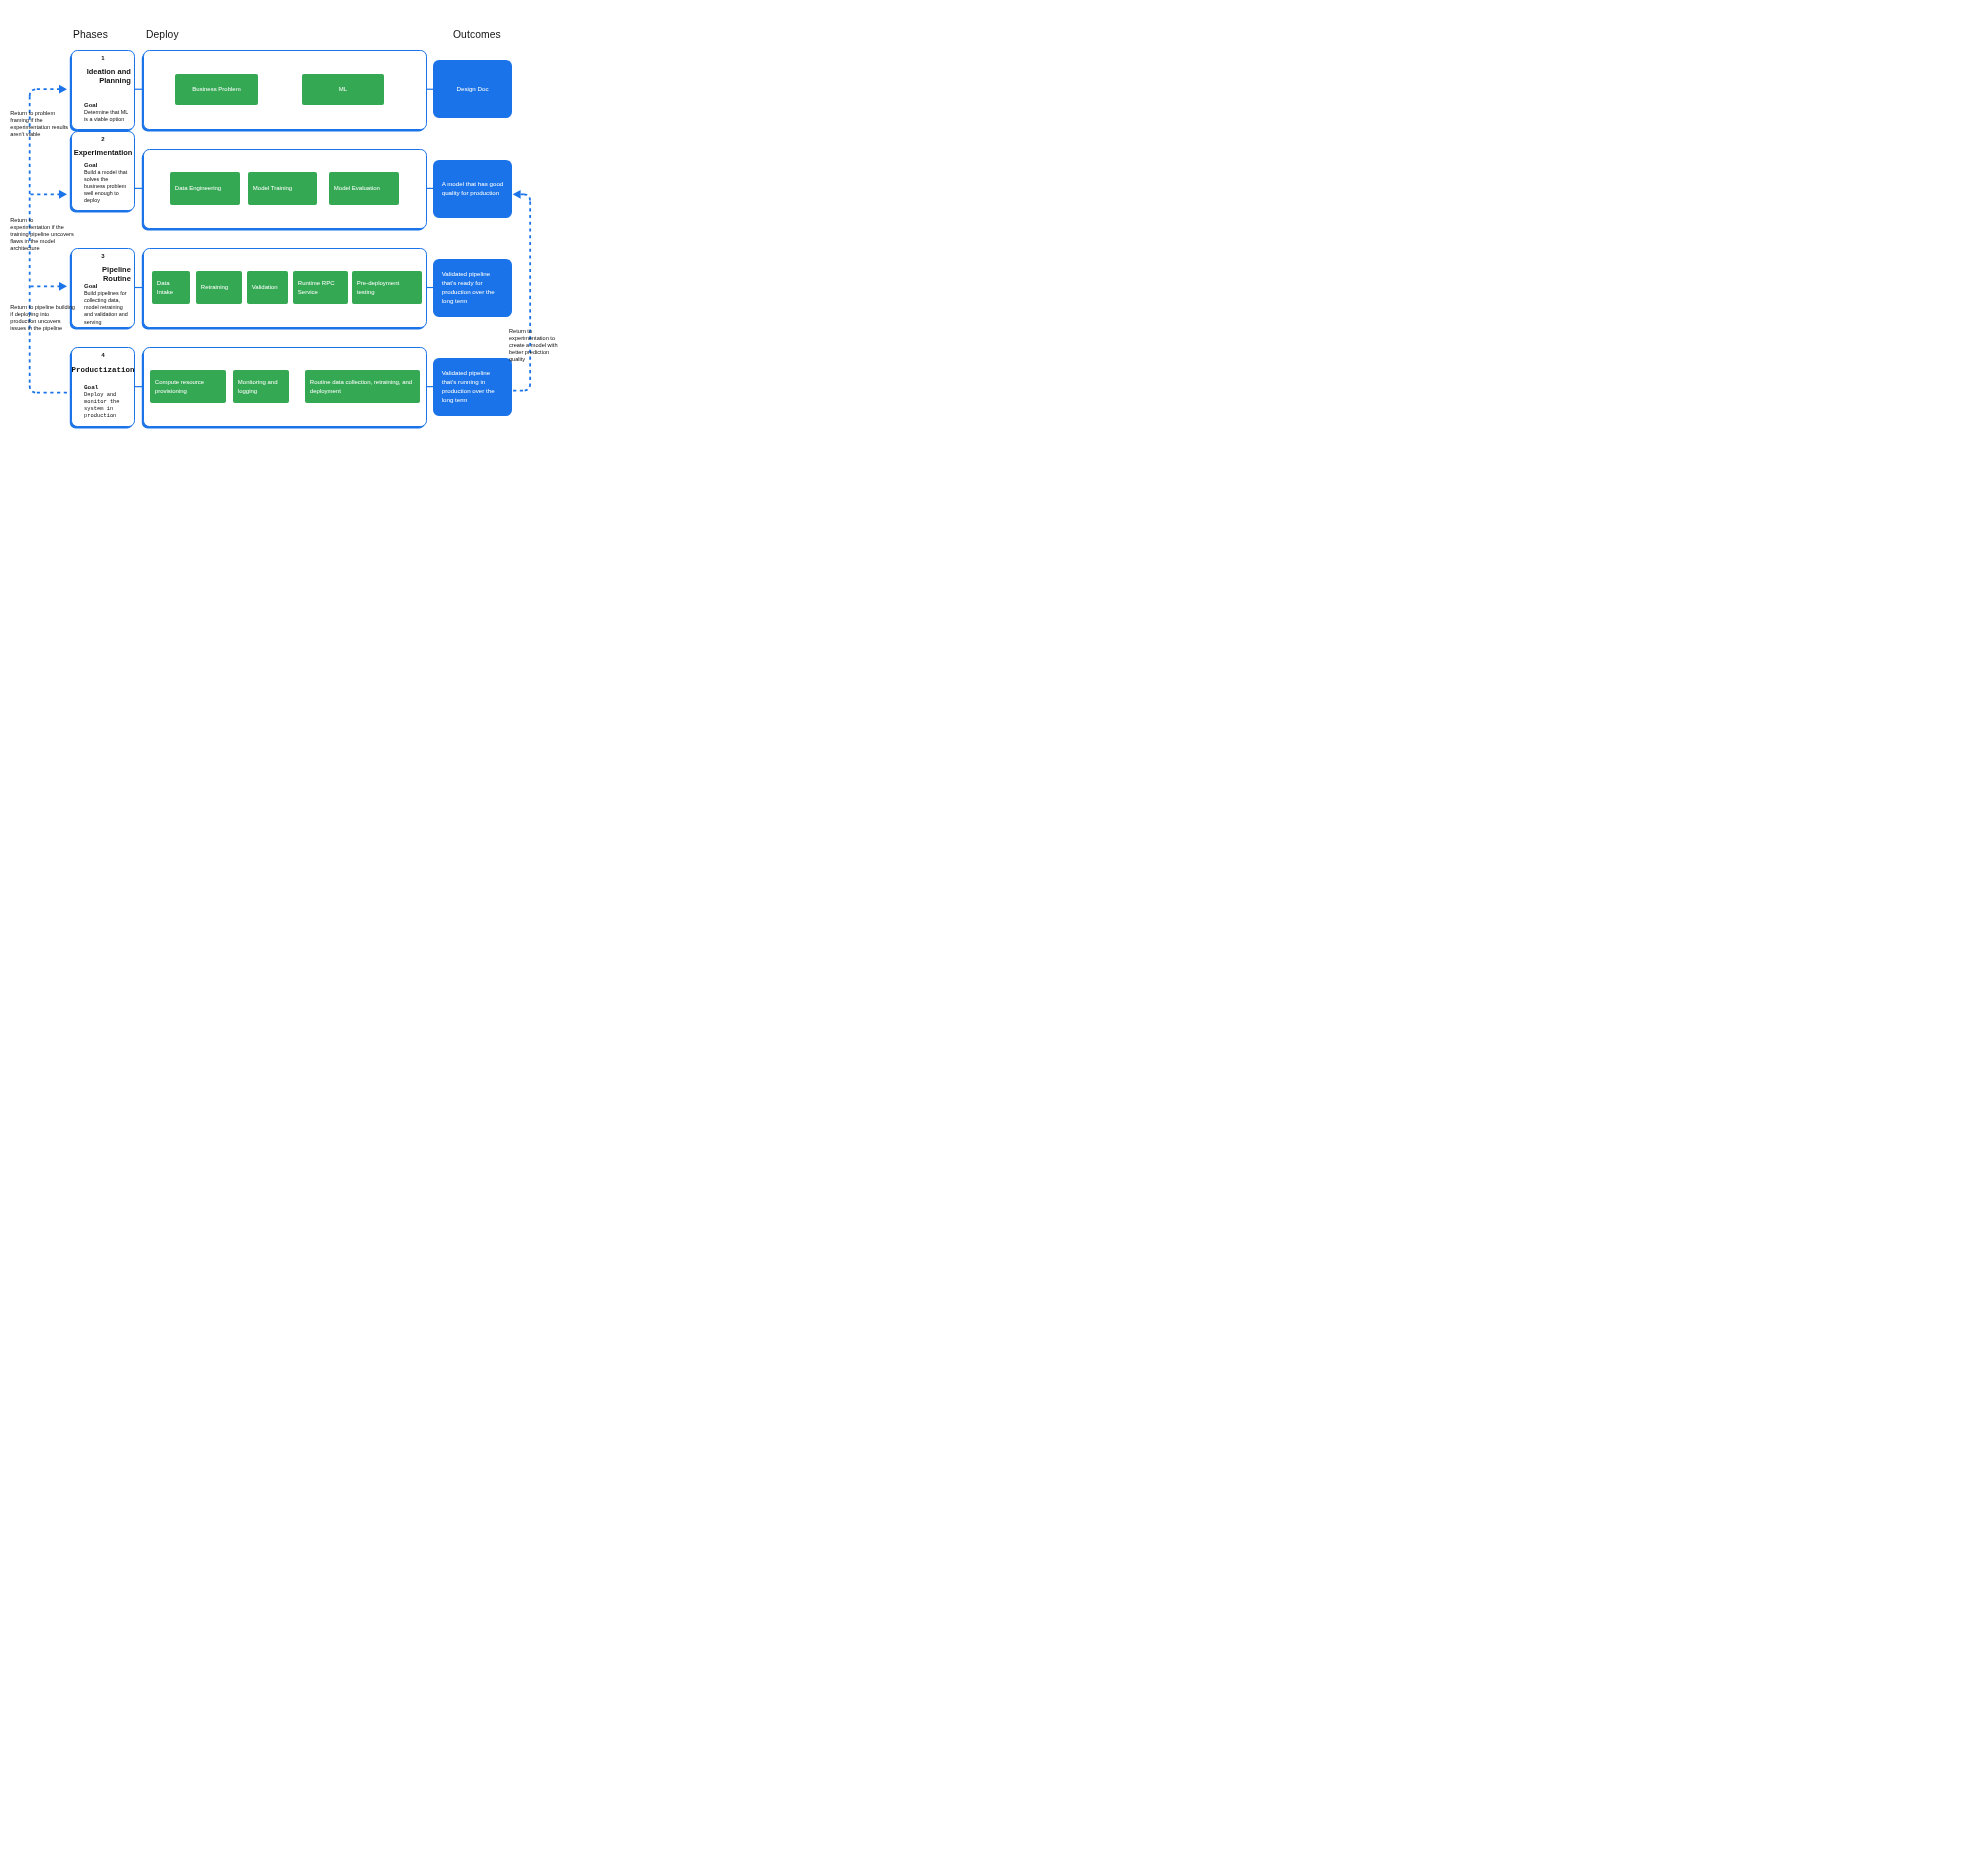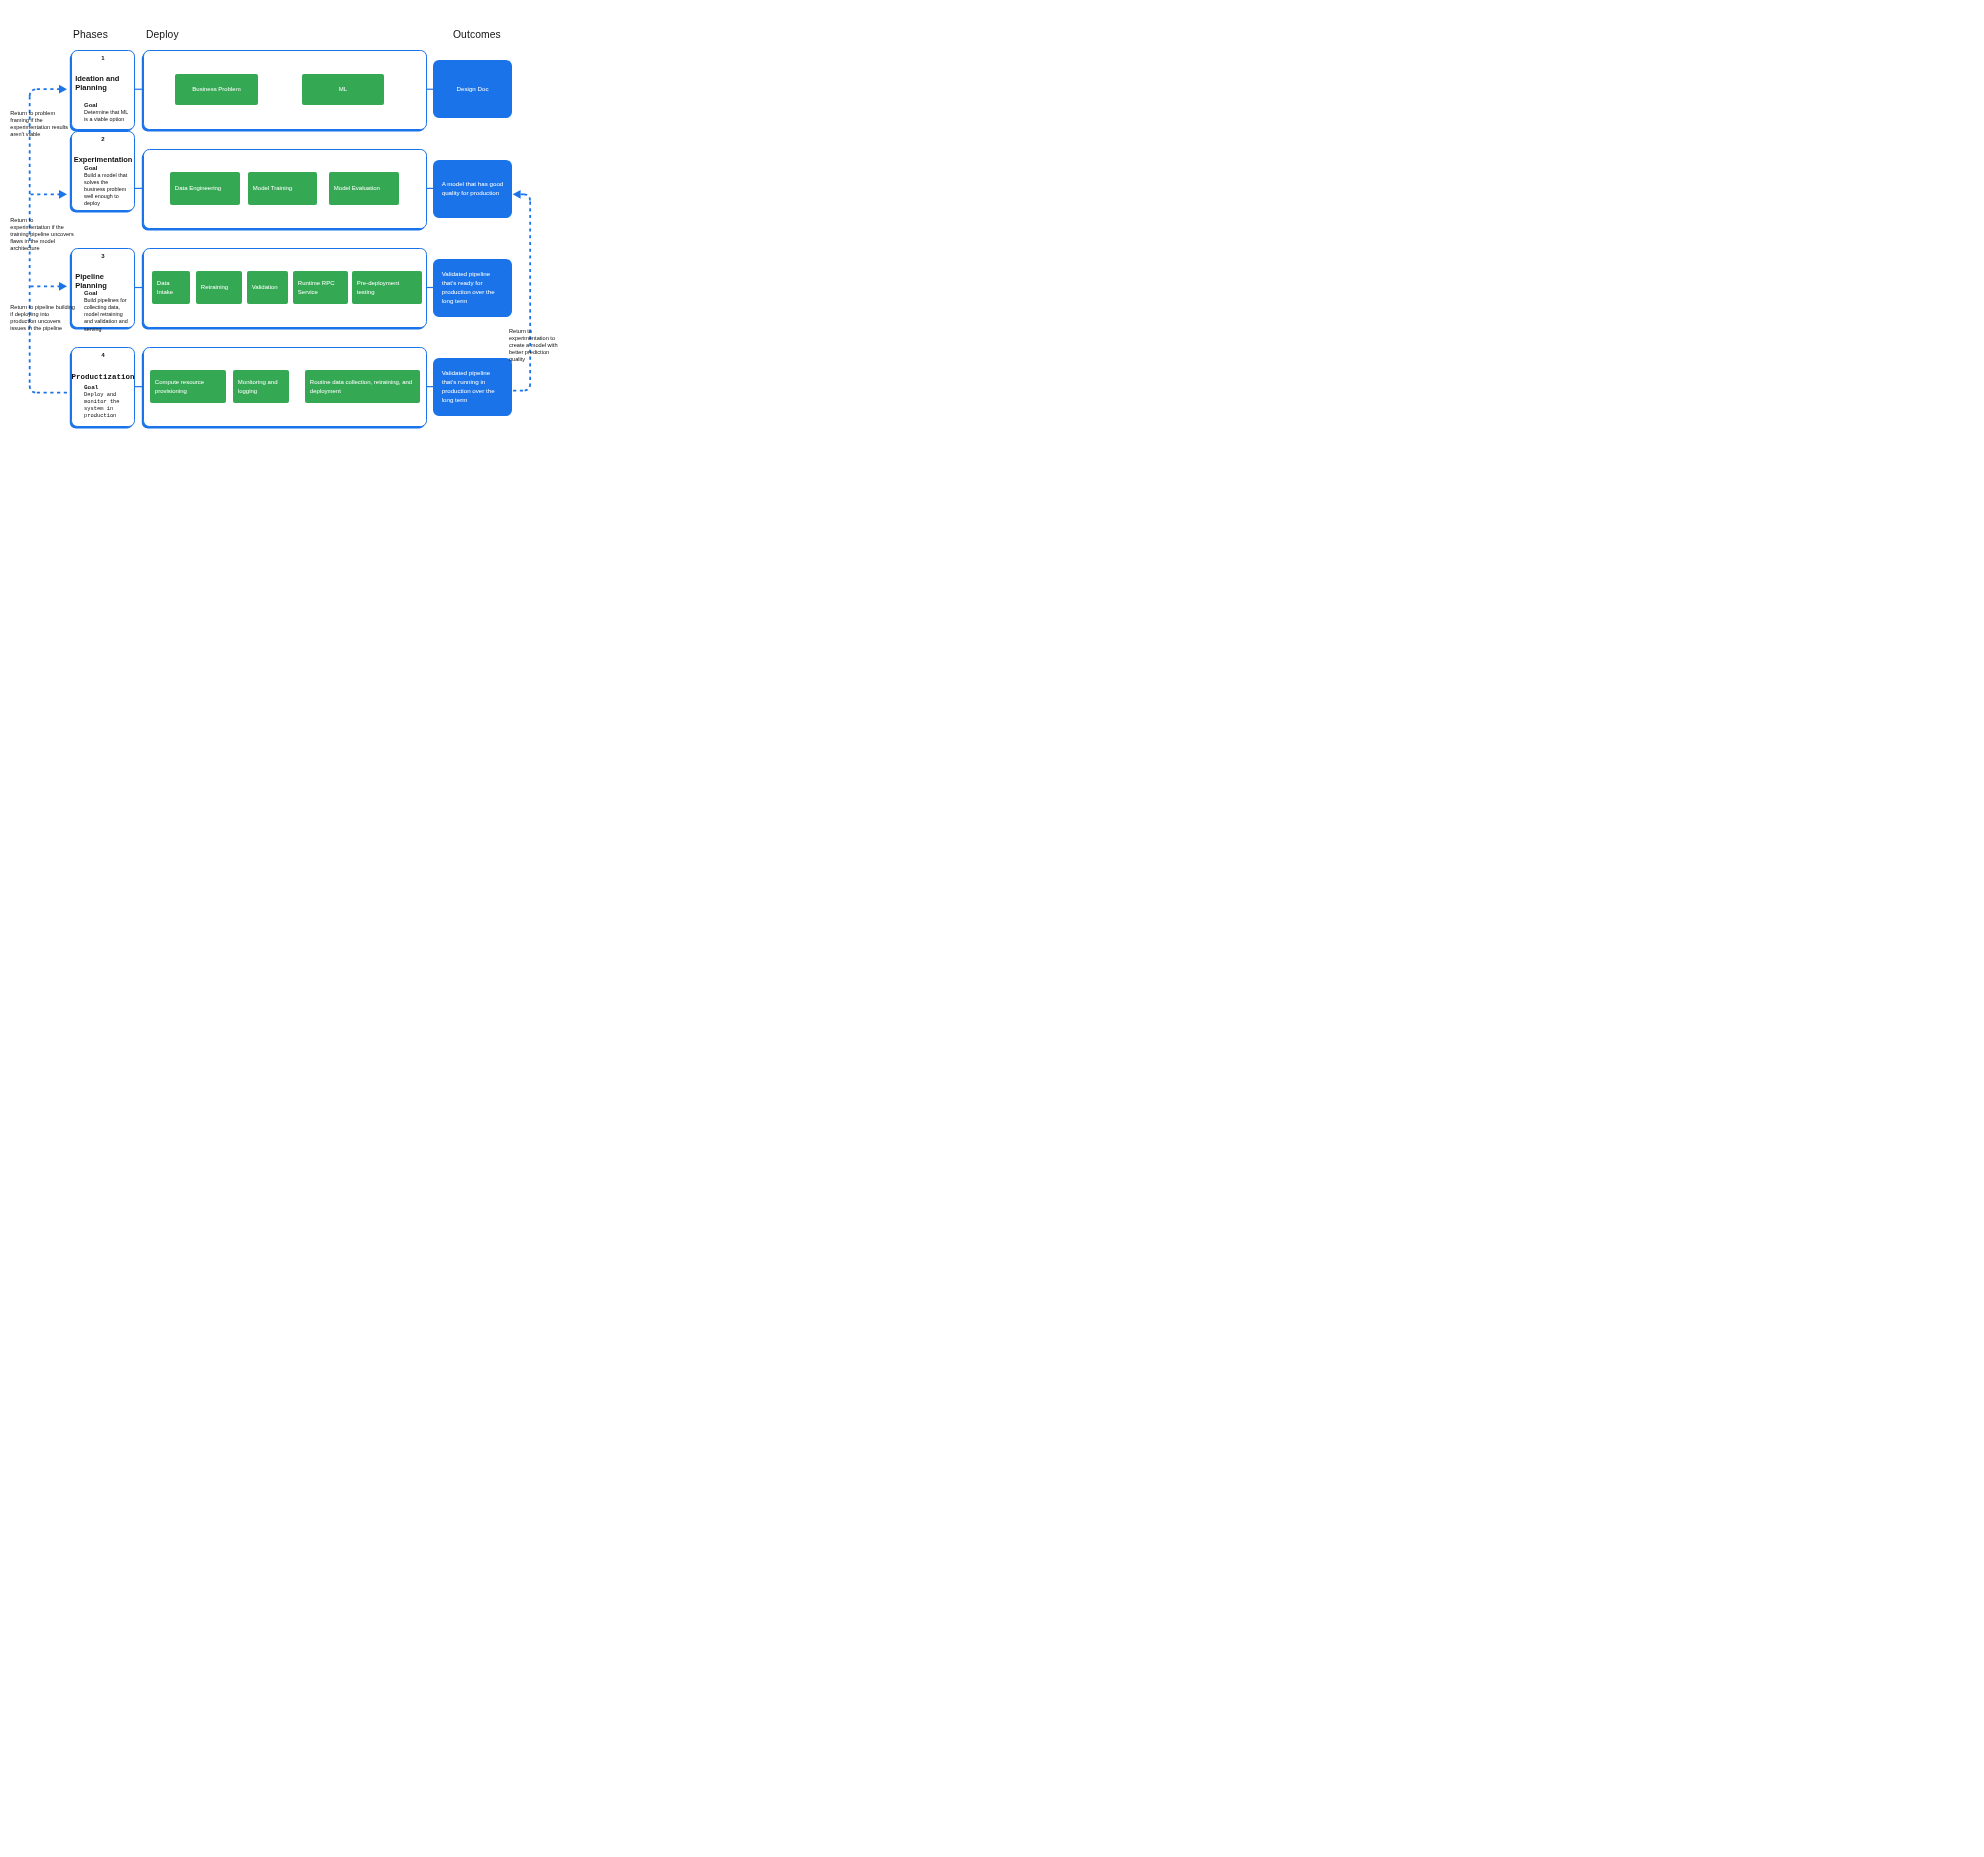--- a/index.html
+++ b/index.html
@@ -3,21 +3,21 @@
 <meta charset="utf-8">
 <style>
   html,body{margin:0;padding:0;background:#fff;font-family:"Liberation Sans",sans-serif;}
   #canvas{position:relative;width:563px;height:464px;background:#fff;overflow:hidden;}
   .hdr{position:absolute;font-size:10.3px;font-weight:400;color:#111;letter-spacing:0.1px;}
   
   .phase{position:absolute;left:71px;width:62px;height:78px;background:#fff;
          border:1.2px solid #1A73E8;border-radius:6.4px;box-shadow:-1.6px 2px 0 -0.4px #1A73E8;
          display:flex;flex-direction:column;align-items:center;z-index:2;}
   .phase .num{font-size:6px;font-weight:700;color:#111;margin-top:4px;}
-  .phase .title{font-size:7.5px;font-weight:700;color:#111;text-align:left;line-height:1.15;margin-top:14px;padding:0 3.2px;}
+  .phase .title{font-size:7.5px;font-weight:700;color:#111;text-align:right;line-height:1.15;margin-top:7px;padding:0 3.2px;}
   .phase .goal-wrap{width:100%;padding:0 5.6px 0 12px;box-sizing:border-box;margin-top:auto;margin-bottom:5.6px;}
   .phase .goal-label{font-size:6px;font-weight:700;color:#111;margin-bottom:1.2px;}
   .phase .goal-text{font-size:5.4px;color:#111;line-height:1.3;}
   
   .taskbox{position:absolute;left:143px;width:282px;height:78px;background:#fff;
            border:1.6px solid #1A73E8;border-radius:6.4px;box-shadow:-1.6px 2px 0 -0.4px #1A73E8;z-index:1;}
   
   .chip{position:absolute;background:#34A853;border-radius:2px;color:#fff;font-size:6px;line-height:1.35;
         display:flex;align-items:center;z-index:2;box-sizing:border-box;padding:3.2px 4.8px;}
   .chip.center{justify-content:center;text-align:center;}
@@ -112,21 +112,21 @@
   <div class="phase" style="top:131px;">
     <div class="num">2</div>
     <div class="title">Experimentation</div>
     <div class="goal-wrap">
       <div class="goal-label">Goal</div>
       <div class="goal-text">Build a model that solves the business problem well enough to deploy</div>
     </div>
   </div>
   <div class="phase" style="top:248px;">
     <div class="num">3</div>
-    <div class="title">Pipeline Planning</div>
+    <div class="title">Pipeline Routine</div>
     <div class="goal-wrap">
       <div class="goal-label">Goal</div>
       <div class="goal-text">Build pipelines for collecting data, model retraining and validation and serving</div>
     </div>
   </div>
   <div class="phase" style="top:347px;font-family:Liberation Mono, monospace;">
     <div class="num">4</div>
     <div class="title">Productization</div>
     <div class="goal-wrap">
       <div class="goal-label">Goal</div>

